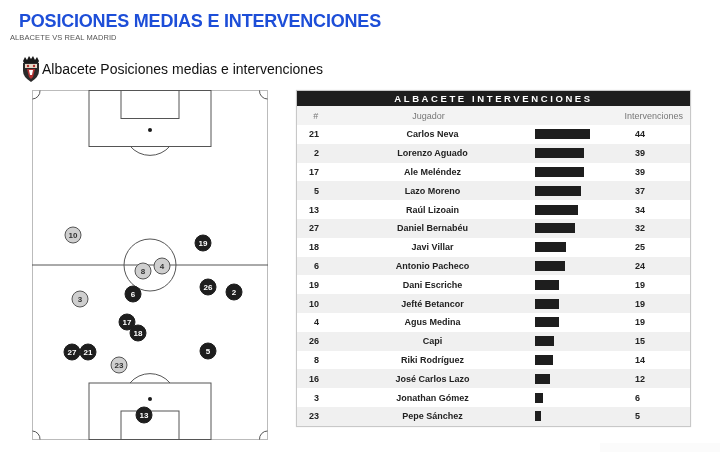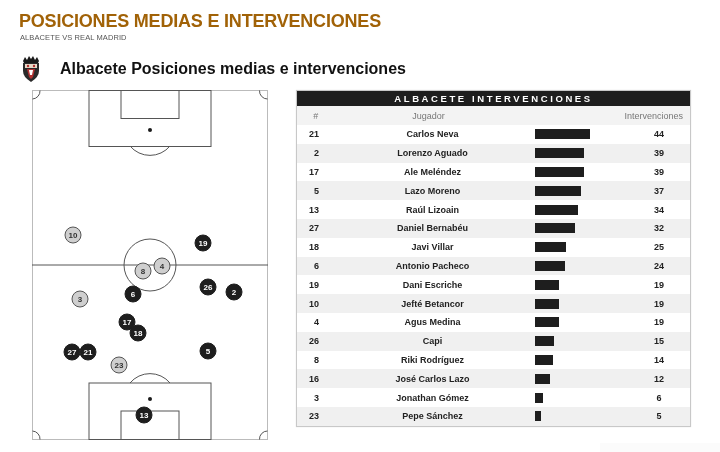--- a/index.html
+++ b/index.html
@@ -1,24 +1,24 @@
 <!DOCTYPE html>
 <html><head>
 <meta charset="utf-8">
 <style>
   * { box-sizing: border-box; margin: 0; padding: 0; }
   html, body { width: 720px; height: 452px; background: #ffffff; overflow: hidden; }
   body { position: relative; font-family: "Liberation Sans", "DejaVu Sans", sans-serif; color: #1a1a1a; }
 
-  .title { position: absolute; left: 19px; top: 11px; font-size: 18px; font-weight: 700; letter-spacing: -0.2px; color: #a16207; }
-  .subtitle { position: absolute; left: 20px; top: 33px; font-size: 7.5px; color: #555; text-transform: uppercase; letter-spacing: 0.1px; }
+  .title { position: absolute; left: 19px; top: 11px; font-size: 18px; font-weight: 700; letter-spacing: -0.2px; color: #1d4ed8; }
+  .subtitle { position: absolute; left: 10px; top: 33px; font-size: 7.5px; color: #555; text-transform: uppercase; letter-spacing: 0.1px; }
 
   .team-header { position: absolute; left: 20px; top: 55px; height: 28px; display: flex; align-items: center; }
   .logo { width: 22px; height: 28px; display: block; }
-  .team-title { margin-left: 18px; font-size: 16px; font-weight: 700; color: #111; }
+  .team-title { margin-left: 0; font-size: 14px; font-weight: 400; color: #111; }
 
   .pitch { position: absolute; left: 32px; top: 90px; width: 236px; height: 350px; }
   .pitch svg { position: absolute; left: 0; top: 0; }
 
   .player { position: absolute; width: 17px; height: 17px; border-radius: 50%;
     display: flex; align-items: center; justify-content: center;
     font-size: 8px; font-weight: 700; transform: translate(-50%, -50%); }
   .player.dark { background: #1e1e1e; color: #ffffff; border: 1px solid #1e1e1e; }
   .player.light { background: #cfcfcf; color: #333; border: 1.5px solid #555; }
 
@@ -27,21 +27,21 @@
   .table-title { height: 15px; background: #1e1e1e; color: #fff; font-size: 9.5px; font-weight: 700;
     letter-spacing: 2.6px; text-align: center; line-height: 15px; }
   .thead { height: 19px; display: flex; align-items: center; font-size: 9px; color: #777; background: #f3f3f3; }
   .row { height: 18.8px; display: flex; align-items: center; font-size: 9px; font-weight: 700; color: #222; }
   .row:nth-child(odd) { background: #ffffff; }
   .row:nth-child(even) { background: #f0f0f0; }
   .col-num { width: 22px; text-align: right; }
   .col-name { width: 216px; padding-left: 11px; text-align: center; }
   .col-bar { width: 100px; padding-left: 0; height: 100%; display: flex; align-items: center; }
   .bar { height: 10px; background: #1e1e1e; }
-  .col-val { flex: 1; text-align: center; padding-right: 7px; }
+  .col-val { flex: 1; text-align: left; padding-right: 7px; }
   .thead .col-num, .thead .col-name, .thead .col-val { font-weight: 400; color: #777; }
 
   .watermark { position: absolute; left: 600px; top: 443px; width: 120px; height: 9px; background: #fbfbfb; }
 </style>
 </head>
 <body>
 
 <div class="title">POSICIONES MEDIAS E INTERVENCIONES</div>
 <div class="subtitle">ALBACETE VS REAL MADRID</div>
 

